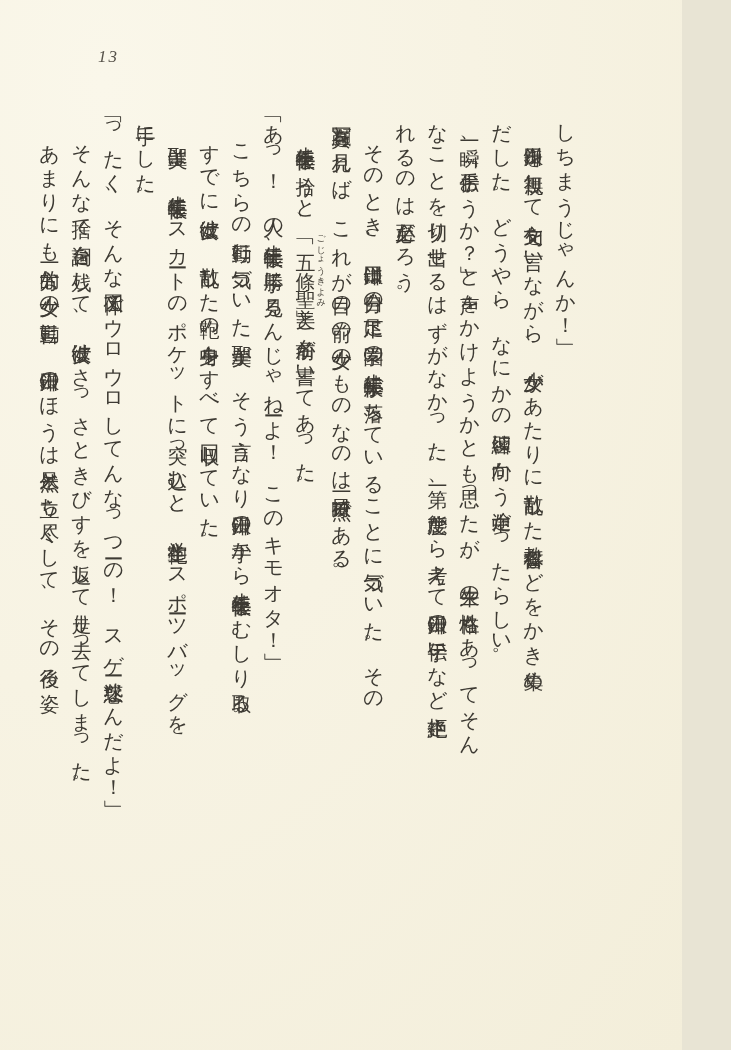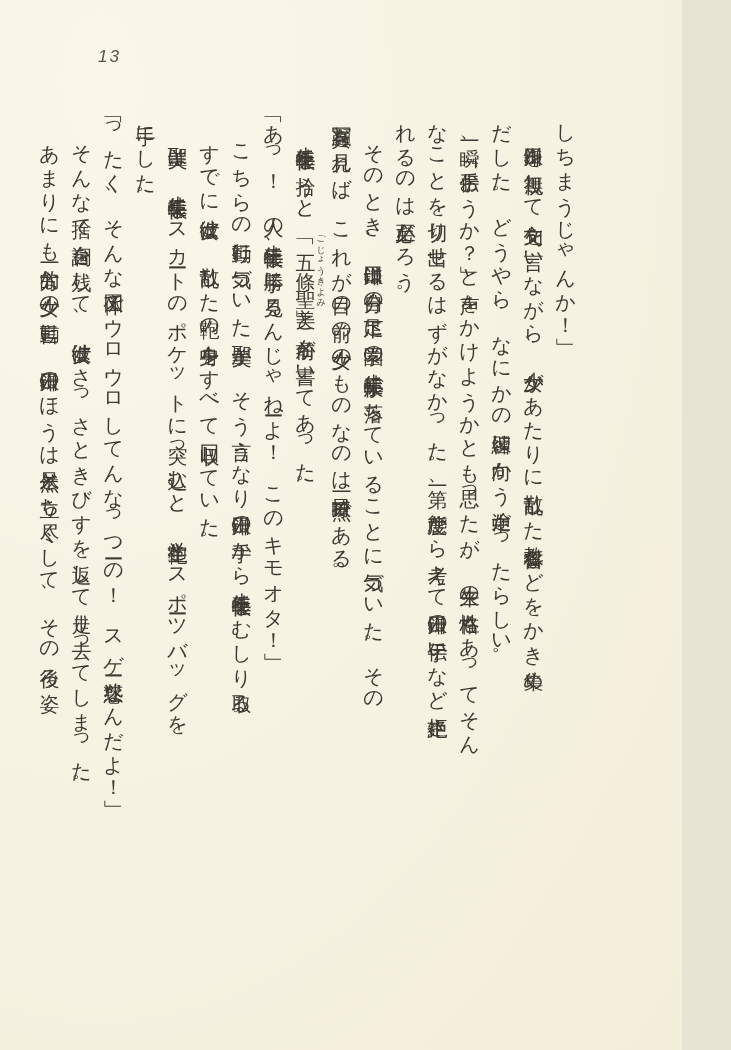--- a/index.html
+++ b/index.html
@@ -6,21 +6,21 @@
     margin: 0;
     padding: 0;
     background: #e8e4d4;
   }
   .page {
     position: relative;
     width: 682px;
     height: 1050px;
     overflow: hidden;
     background: radial-gradient(ellipse at 15% 8%, #faf7ea 0%, #f7f3e3 45%, #f3eeda 100%);
-    font-family: Liberation Sans, sans-serif;
+    font-family: Liberation Serif, serif;
   }
   .page-number {
     position: absolute;
     top: 47px;
     left: 98px;
     font-size: 17px;
     font-style: italic;
     letter-spacing: 2px;
     color: #56524a;
   }

